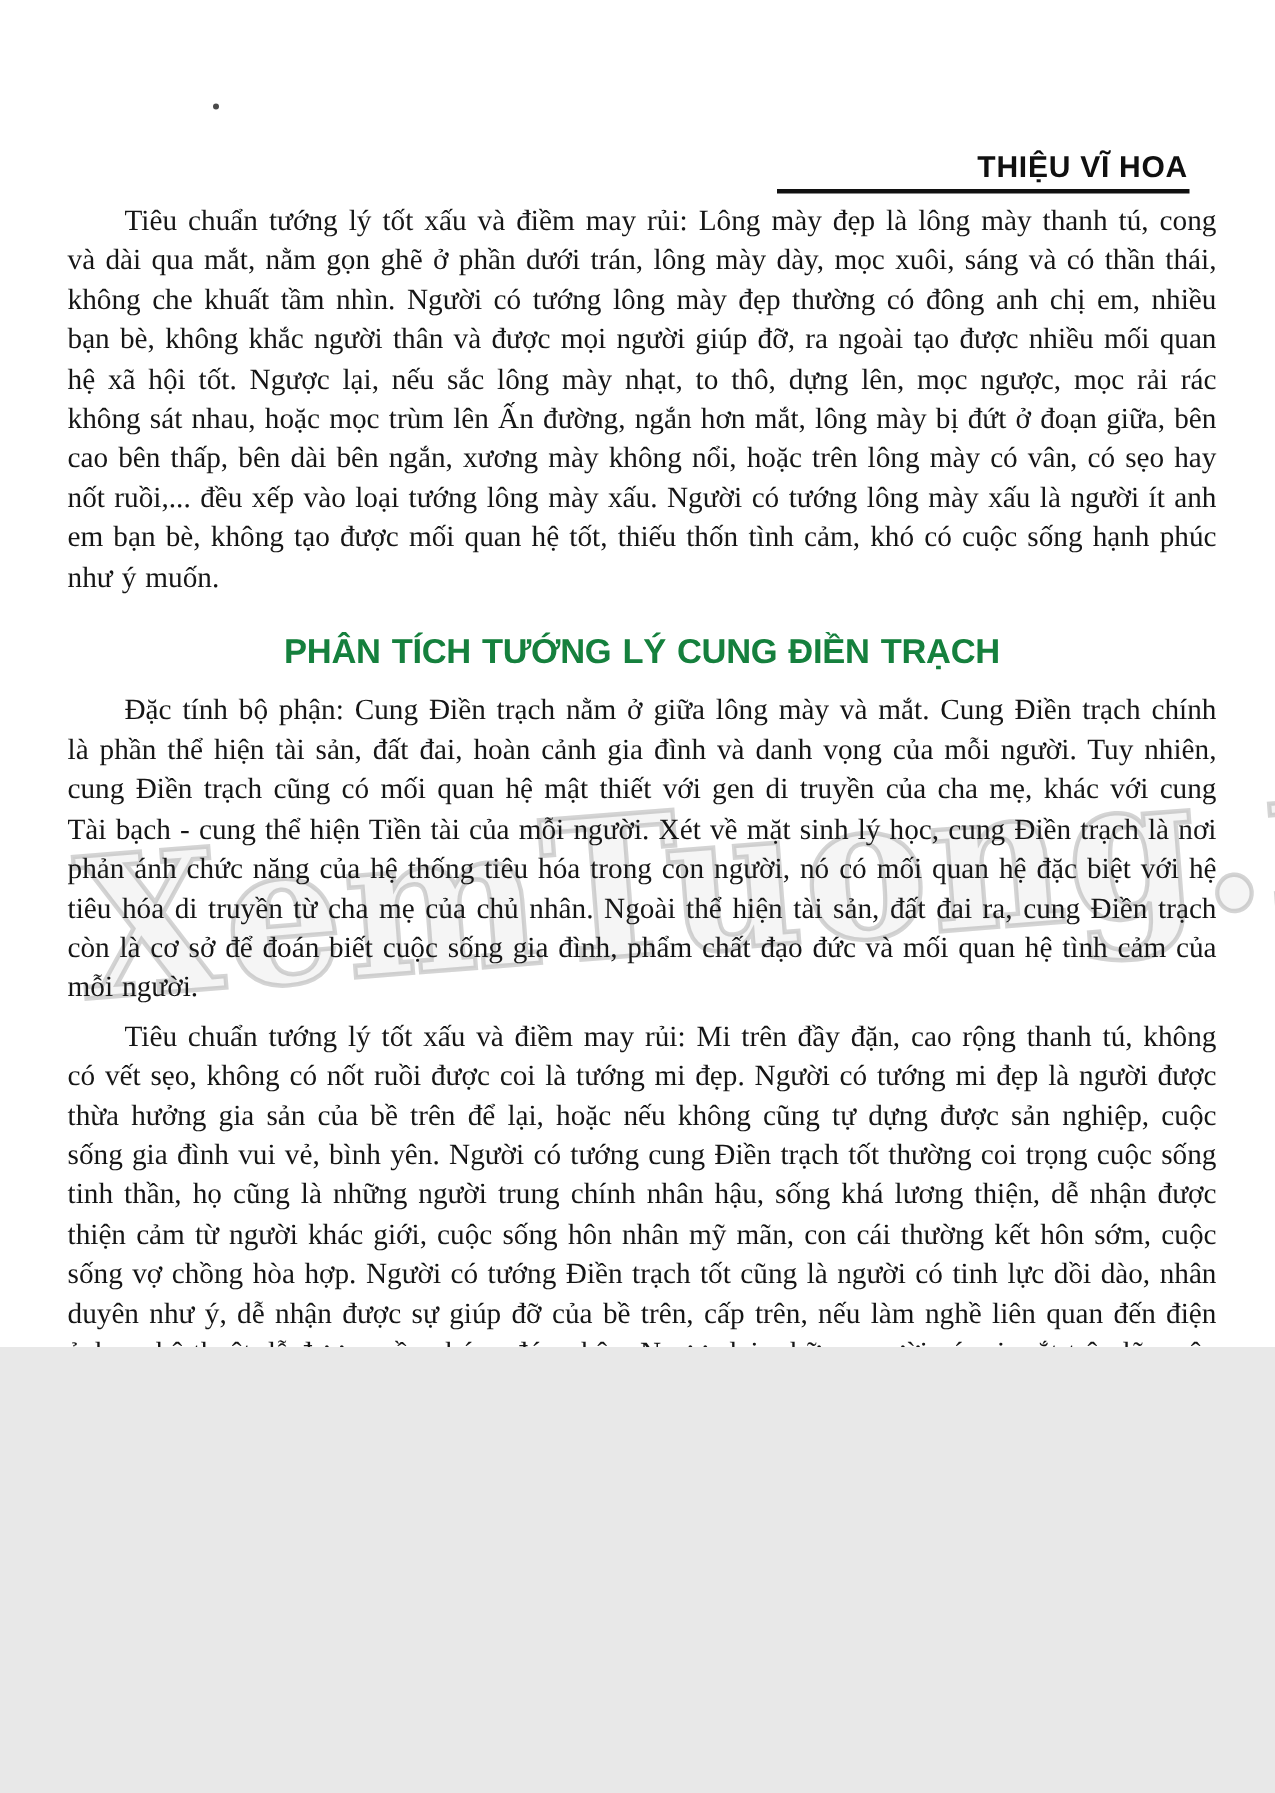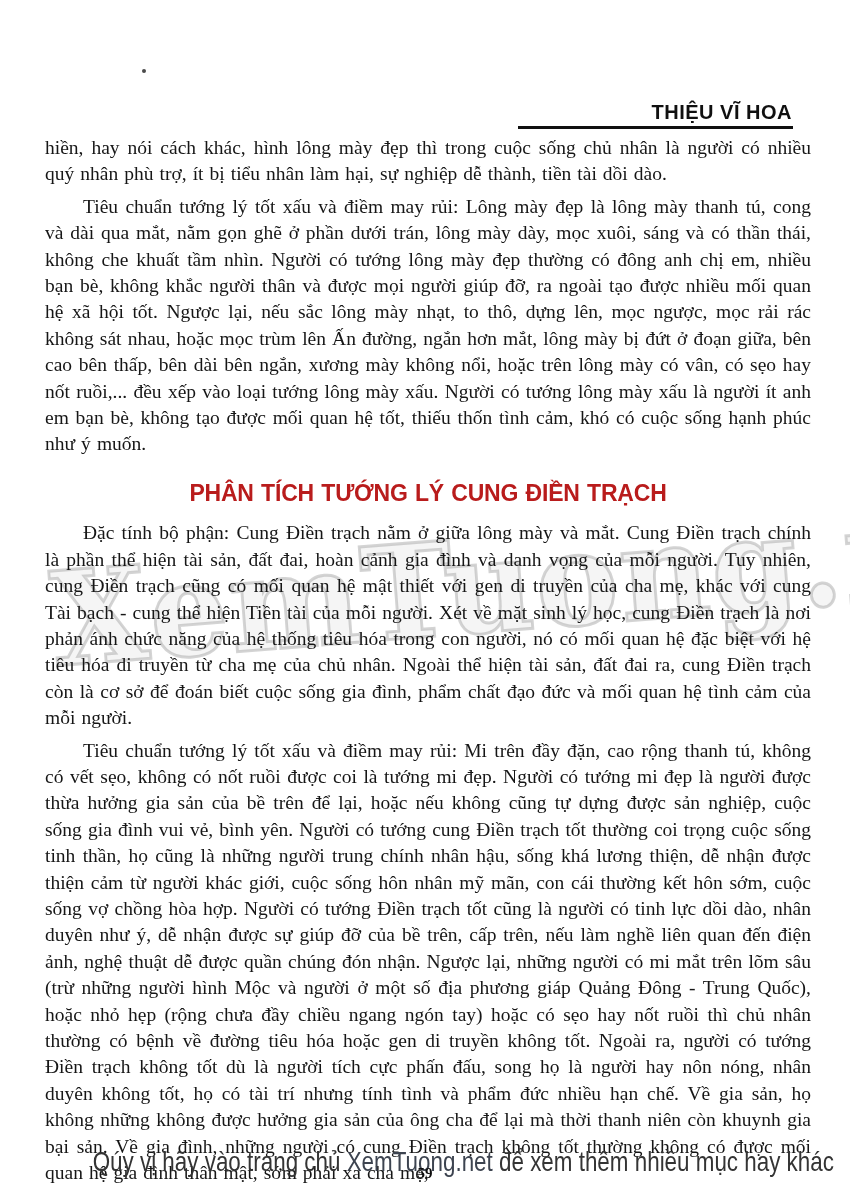--- a/index.html
+++ b/index.html
@@ -1,18 +1,18 @@
 <!DOCTYPE html>
 <html><head>
 <meta charset="utf-8">
 <style>
   html,body{margin:0;padding:0;background:#e8e8e8;}
   .page{
     position:relative;
-    width:850px;height:1195px;
+    width:850px;height:898px;
     margin:0 auto;
     background:#ffffff;
     overflow:hidden;
     font-family:"Liberation Serif", serif;
     color:#161616;
   }
   
   .scan-dot{
     position:absolute;left:142px;top:69px;
     width:4px;height:4px;border-radius:50%;
@@ -52,21 +52,21 @@
     word-spacing:0.06em;
   }
   .para{margin:0 0 6px 0;text-indent:38px;}
   .para.no-indent{text-indent:0;}
   .lead{font-weight:normal;}
   .section-heading{
     font-family:"Liberation Sans", sans-serif;
     font-weight:bold;font-size:23px;letter-spacing:-0.2px;
     text-align:center;text-indent:0;
     margin:22px 0 14px 0;
-    color:#b91c1c;
+    color:#15803d;
   }
   
   .footer{
     position:absolute;top:1146px;left:0;width:850px;
     text-align:right;z-index:2;white-space:nowrap;
   }
   .footer-inner{
     display:inline-block;
     transform:scaleX(0.8);transform-origin:50% 50%;
     font-family:"Liberation Sans", sans-serif;
@@ -88,21 +88,20 @@
 
   <div class="scan-dot"></div>
 
   <div class="header-author">THIỆU VĨ HOA</div>
   <div class="header-rule"></div>
 
   <div class="watermark">XemTuong.net</div>
 
   <div class="body-text">
 
-    <p class="para no-indent">hiền, hay nói cách khác, hình lông mày đẹp thì trong cuộc sống chủ nhân là người có nhiều quý nhân phù trợ, ít bị tiểu nhân làm hại, sự nghiệp dễ thành, tiền tài dồi dào.</p>
 
     <p class="para"><span class="lead">Tiêu chuẩn tướng lý tốt xấu và điềm may rủi:</span><span> Lông mày đẹp là lông mày thanh tú, cong và dài qua mắt, nằm gọn ghẽ ở phần dưới trán, lông mày dày, mọc xuôi, sáng và có thần thái, không che khuất tầm nhìn. Người có tướng lông mày đẹp thường có đông anh chị em, nhiều bạn bè, không khắc người thân và được mọi người giúp đỡ, ra ngoài tạo được nhiều mối quan hệ xã hội tốt. Ngược lại, nếu sắc lông mày nhạt, to thô, dựng lên, mọc ngược, mọc rải rác không sát nhau, hoặc mọc trùm lên Ấn đường, ngắn hơn mắt, lông mày bị đứt ở đoạn giữa, bên cao bên thấp, bên dài bên ngắn, xương mày không nổi, hoặc trên lông mày có vân, có sẹo hay nốt ruồi,... đều xếp vào loại tướng lông mày xấu. Người có tướng lông mày xấu là người ít anh em bạn bè, không tạo được mối quan hệ tốt, thiếu thốn tình cảm, khó có cuộc sống hạnh phúc như ý muốn.</span></p>
 
     <h2 class="section-heading">PHÂN TÍCH TƯỚNG LÝ CUNG ĐIỀN TRẠCH</h2>
 
     <p class="para"><span class="lead">Đặc tính bộ phận:</span><span> Cung Điền trạch nằm ở giữa lông mày và mắt. Cung Điền trạch chính là phần thể hiện tài sản, đất đai, hoàn cảnh gia đình và danh vọng của mỗi người. Tuy nhiên, cung Điền trạch cũng có mối quan hệ mật thiết với gen di truyền của cha mẹ, khác với cung Tài bạch - cung thể hiện Tiền tài của mỗi người. Xét về mặt sinh lý học, cung Điền trạch là nơi phản ánh chức năng của hệ thống tiêu hóa trong con người, nó có mối quan hệ đặc biệt với hệ tiêu hóa di truyền từ cha mẹ của chủ nhân. Ngoài thể hiện tài sản, đất đai ra, cung Điền trạch còn là cơ sở để đoán biết cuộc sống gia đình, phẩm chất đạo đức và mối quan hệ tình cảm của mỗi người.</span></p>
 
     <p class="para"><span class="lead">Tiêu chuẩn tướng lý tốt xấu và điềm may rủi:</span><span> Mi trên đầy đặn, cao rộng thanh tú, không có vết sẹo, không có nốt ruồi được coi là tướng mi đẹp. Người có tướng mi đẹp là người được thừa hưởng gia sản của bề trên để lại, hoặc nếu không cũng tự dựng được sản nghiệp, cuộc sống gia đình vui vẻ, bình yên. Người có tướng cung Điền trạch tốt thường coi trọng cuộc sống tinh thần, họ cũng là những người trung chính nhân hậu, sống khá lương thiện, dễ nhận được thiện cảm từ người khác giới, cuộc sống hôn nhân mỹ mãn, con cái thường kết hôn sớm, cuộc sống vợ chồng hòa hợp. Người có tướng Điền trạch tốt cũng là người có tinh lực dồi dào, nhân duyên như ý, dễ nhận được sự giúp đỡ của bề trên, cấp trên, nếu làm nghề liên quan đến điện ảnh, nghệ thuật dễ được quần chúng đón nhận. Ngược lại, những người có mi mắt trên lõm sâu (trừ những người hình Mộc và người ở một số địa phương giáp Quảng Đông - Trung Quốc), hoặc nhỏ hẹp (rộng chưa đầy chiều ngang ngón tay) hoặc có sẹo hay nốt ruồi thì chủ nhân thường có bệnh về đường tiêu hóa hoặc gen di truyền không tốt. Ngoài ra, người có tướng Điền trạch không tốt dù là người tích cực phấn đấu, song họ là người hay nôn nóng, nhân duyên không tốt, họ có tài trí nhưng tính tình và phẩm đức nhiều hạn chế. Về gia sản, họ không những không được hưởng gia sản của ông cha để lại mà thời thanh niên còn khuynh gia bại sản. Về gia đình, những người có cung Điền trạch không tốt thường không có được mối quan hệ gia đình thân mật, sớm phải xa cha mẹ,</span></p>
 
   </div>

